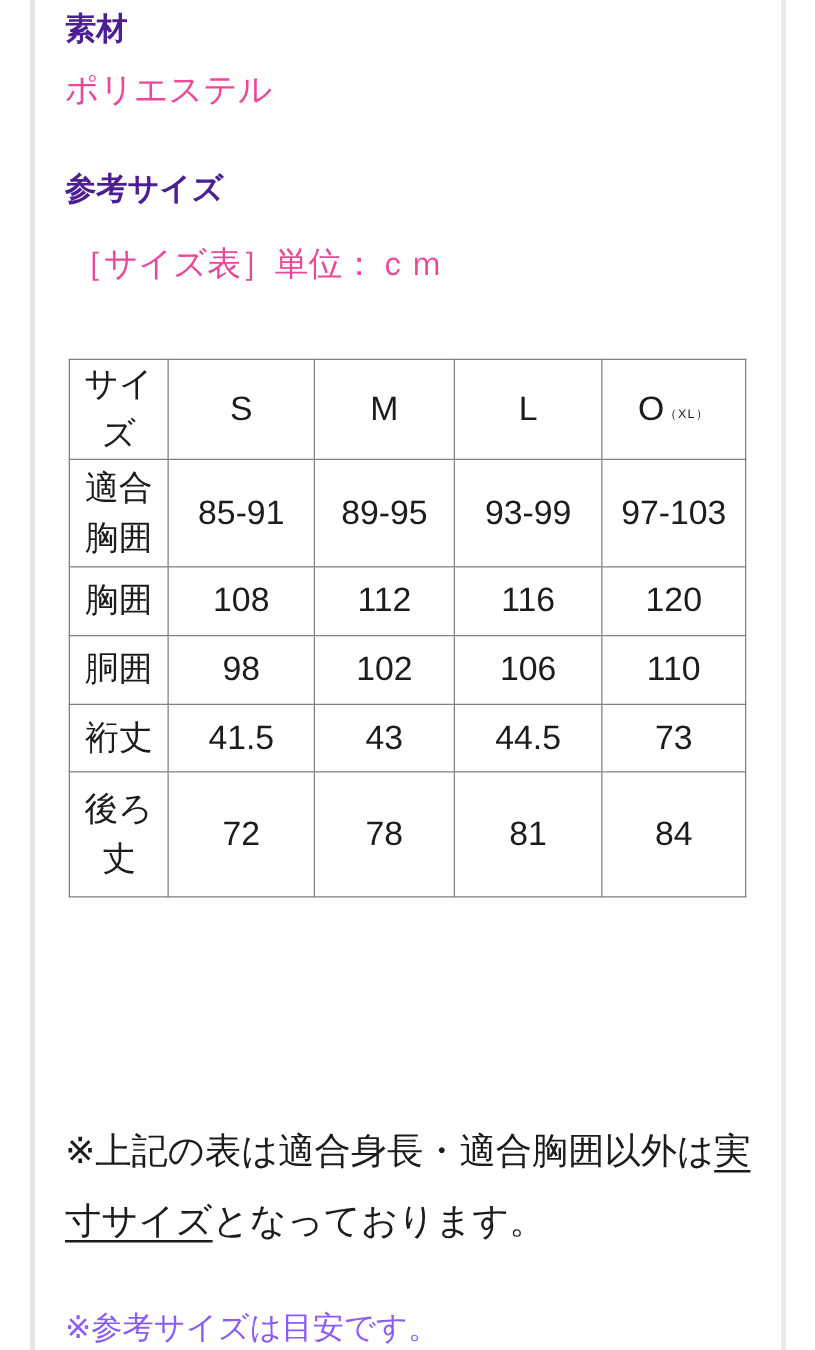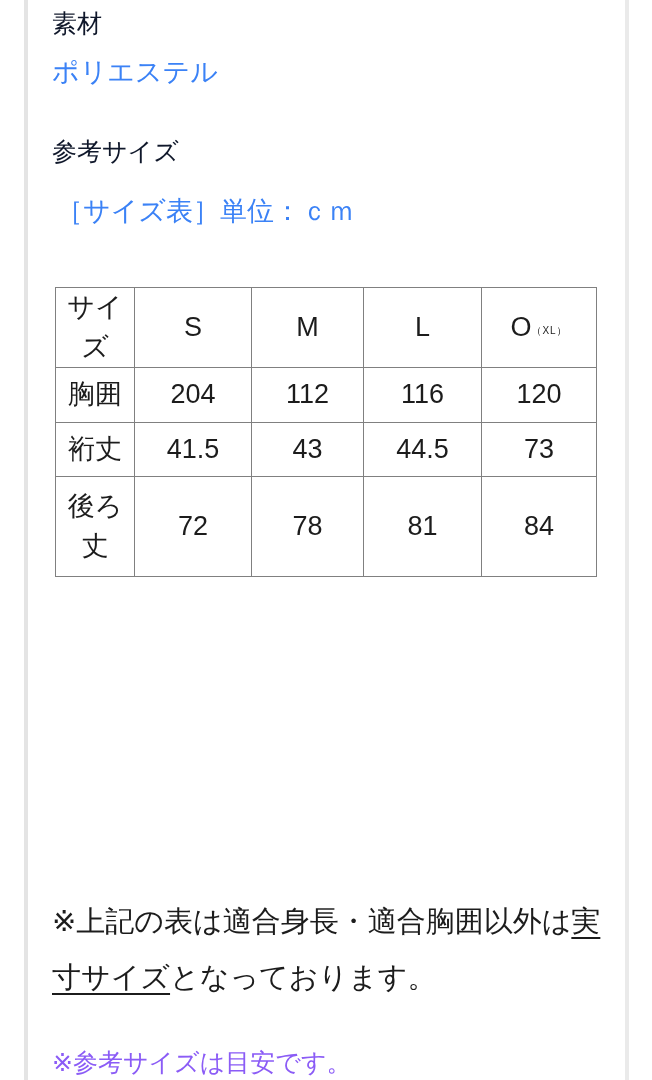--- a/index.html
+++ b/index.html
@@ -22,29 +22,29 @@
     width: 4px;
     background: #e4e4e4;
   }
   .page-edge.left  { left: 24px; }
   .page-edge.right { left: 625px; background: #eaeaea; }
 
   .block { position: absolute; left: 52px; }
 
   .section-heading {
     font-size: 25px;
-    font-weight: normal;
-    color: #0f172a;
+    font-weight: bold;
+    color: #4c1d95;
     line-height: 1.2;
   }
   .heading-material { top: 8px; }
   .plain-text {
     font-size: 27px;
     line-height: 1.2;
-    color: #3b82f6;
+    color: #ec4899;
   }
   .material-value { top: 56px; }
   .heading-size { top: 136px; }
   .table-caption { top: 195px; left: 56px; }
 
   .size-table-wrap { top: 287px; left: 55px; border-radius: 19px; }
   table.size-table {
     border-collapse: collapse;
     table-layout: fixed;
   }
@@ -110,26 +110,40 @@
       <col style="width:115px">
     </colgroup>
     <tbody>
         <tr style="height:80px">
       <td>サイズ</td>
       <td class="size-letter">S</td>
       <td class="size-letter">M</td>
       <td class="size-letter">L</td>
       <td class="size-letter"><span>O</span><span class="size-note">（XL）</span></td>
     </tr>
+    <tr style="height:86px">
+      <td>適合胸囲</td>
+      <td>85-91</td>
+      <td>89-95</td>
+      <td>93-99</td>
+      <td>97-103</td>
+    </tr>
     <tr style="height:55px">
       <td>胸囲</td>
-      <td>204</td>
+      <td>108</td>
       <td>112</td>
       <td>116</td>
       <td>120</td>
+    </tr>
+    <tr style="height:55px">
+      <td>胴囲</td>
+      <td>98</td>
+      <td>102</td>
+      <td>106</td>
+      <td>110</td>
     </tr>
     <tr style="height:54px">
       <td>裄丈</td>
       <td>41.5</td>
       <td>43</td>
       <td>44.5</td>
       <td>73</td>
     </tr>
     <tr style="height:100px">
       <td>後ろ丈</td>

